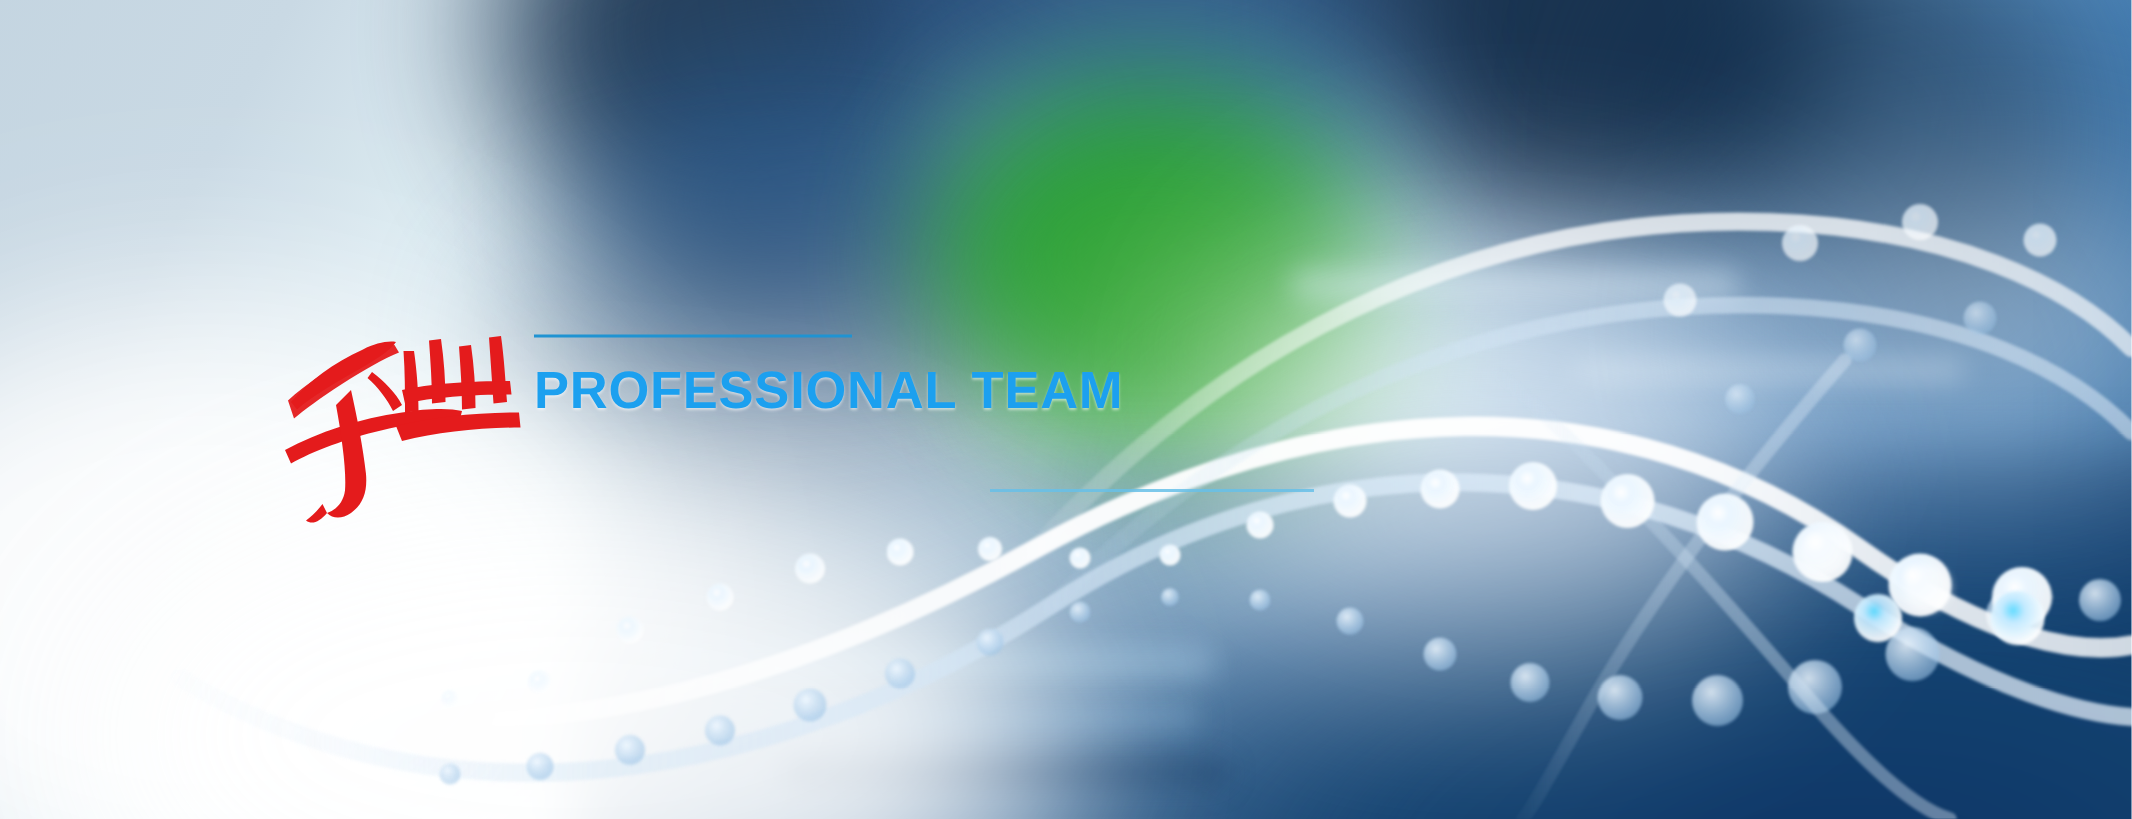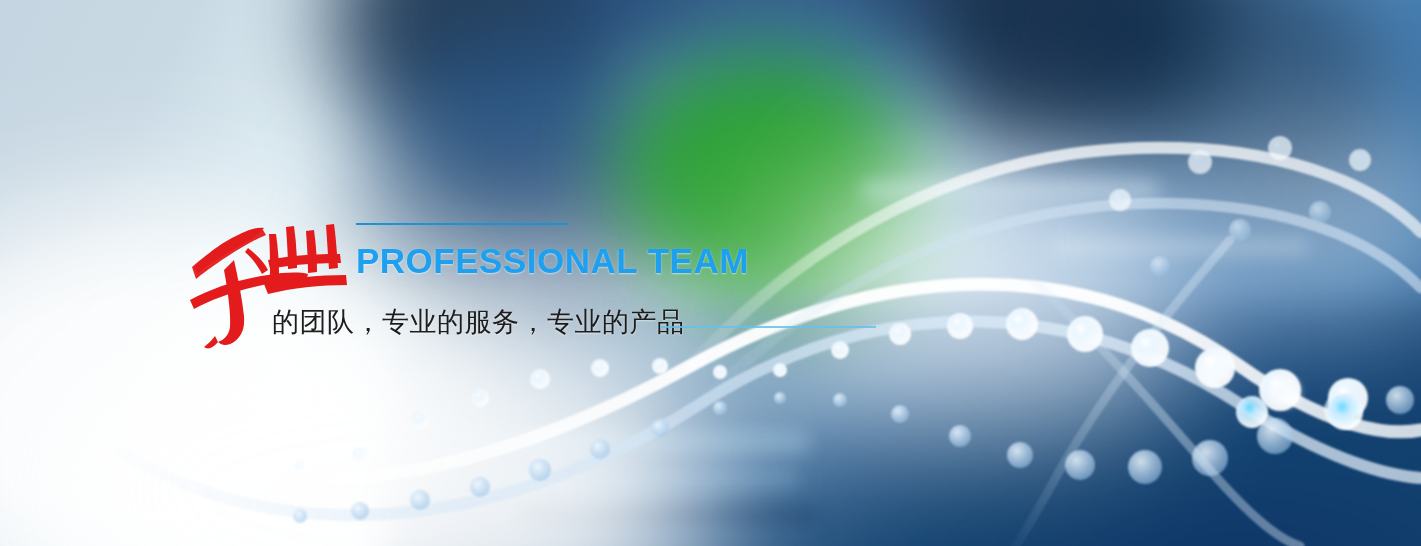--- a/index.html
+++ b/index.html
@@ -424,17 +424,16 @@
 
         <path d="M76 80 C100 74, 130 71, 158 71 L159 81 C132 81, 104 84, 80 90 Z"></path>
       </g>
     </svg>
 
     <div class="rule rule-top"></div>
 
     <div class="title-en">PROFESSIONAL TEAM</div>
 
 
-    <div class="title-cn">的团队，专业的服务，专业的产品</div>
 
     <div class="rule rule-bottom"></div>
   </div>
 </div>
 
 </body></html>

